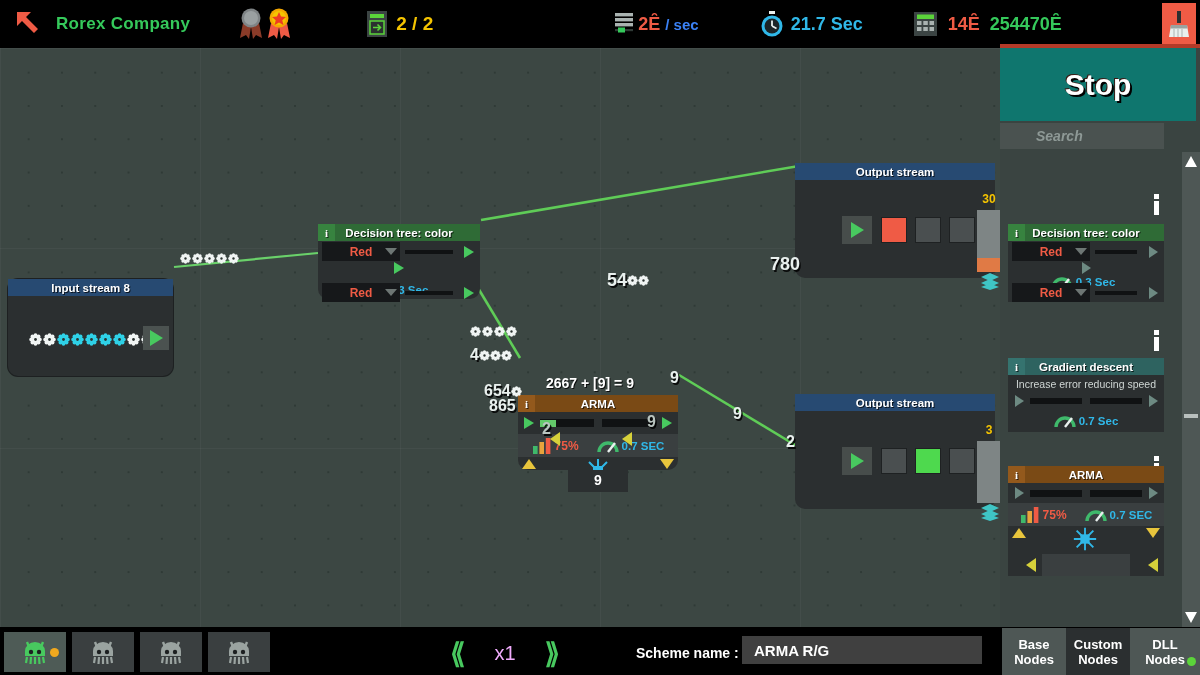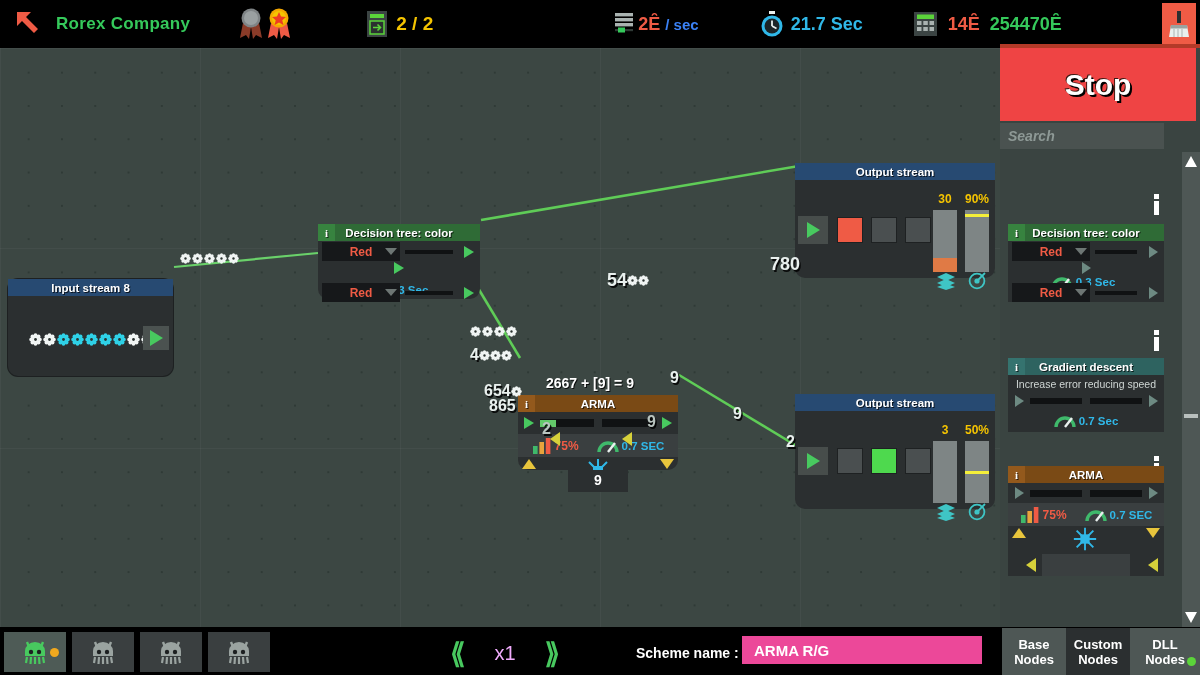--- a/index.html
+++ b/index.html
@@ -105,46 +105,46 @@
       background:#3a3f40; }
   .pct-text { color:#ef5b45; font-weight:bold; font-size:12px; }
   .tri-up-y { width:0;height:0;border-left:7px solid transparent;border-right:7px solid transparent;border-bottom:10px solid #e8c53c;}
   .tri-dn-y { width:0;height:0;border-left:7px solid transparent;border-right:7px solid transparent;border-top:10px solid #e8c53c;}
   .tri-l-y  { width:0;height:0;border-right:10px solid #d6d13a;border-top:7px solid transparent;border-bottom:7px solid transparent;}
 
   
   .node-out { width: 200px; height: 115px; }
   #node-out1 { left: 795px; top: 115px; }
   #node-out2 { left: 795px; top: 346px; }
-  .out-body { position:relative; height: 98px; }
+  .out-body { position:relative; height: 98px; margin-left: 44px; }
   .out-play { position:absolute; left: 3px; top: 36px; width: 30px; height: 28px;
      background:#474d4b; display:flex;align-items:center;justify-content:center;}
   .swatch-row { position:absolute; left: 42px; top: 37px; display:flex; gap:8px; }
   .swatch { width: 26px; height: 26px; background:#4a4f50; border:1.5px solid #1e2122; }
   .meter-col { position:absolute; width: 24px; }
   .meter-num { color:#f5c400; font-weight:bold; font-size:12px; text-align:center;
       position:absolute; top:-18px; left:0; width:24px; }
   .meter-body { width: 24px; height: 62px; background:#7e8585; position:relative; overflow:hidden;}
   .meter-icon { position:absolute; bottom:-18px; left:3px; }
 
   
   .wire-label { position:absolute; color:#e9f0ee; font-weight:bold; font-size:18px;
      text-shadow: 1.5px 1.5px 0 rgba(0,0,0,.85); display:flex; align-items:center; gap:0px;}
   .wire-label.small { font-size:16px; }
   .wl-gears { display:flex; }
 
   
   #sidebar { position:absolute; left:1000px; top:48px; width:200px; height:579px;
      background:#3a4441; }
   #stop-btn { position:absolute; left:0; top:0; width:196px; height:73px;
-     background:#ef4444; display:flex;align-items:center;justify-content:center; }
+     background:#0f766e; display:flex;align-items:center;justify-content:center; }
   #stop-btn span { color:#fff; font-weight:bold; font-size:30px;
      text-shadow: 2px 2px 0 #000, -1px -1px 0 #3a1a14; }
   #search-box { position:absolute; left:0; top:75px; width:164px; height:26px;
-     background:#4a5250; display:flex;align-items:center; }
+     background:#4a5250; display:flex;align-items:center;padding-left:28px; }
   #search-box span { color:#8e9996; font-style:italic; font-weight:bold; font-size:14px; margin-left:8px;}
   #palette { position:absolute; left:0; top:104px; width:196px; height:475px;
      background:#3a4441; overflow:hidden; }
   .pal-item { position:absolute; left:8px; width:156px; background:#2b2f30; }
   .dd-dim span { color:#ef5b45; }
   .subtitle { color:#cfd6d4; font-size:10.5px; text-align:center; padding:3px 0 2px; }
   #scrollbar { position:absolute; right:0; top:104px; width:18px; height:475px; background:#4e5755;}
   .sb-arrow-up { position:absolute; left:3px; top:4px; width:0;height:0;
      border-left:6px solid transparent;border-right:6px solid transparent;border-bottom:11px solid #fff;}
   .sb-arrow-dn { position:absolute; left:3px; bottom:4px; width:0;height:0;
@@ -157,21 +157,21 @@
       display:flex; align-items:center; justify-content:center; }
   .scheme-tab.active { background:#4e5b56; }
   .tab-dot { position:absolute; right:7px; top:16px; width:9px;height:9px;border-radius:50%;background:#f0a81e;}
   #speed-box { position:absolute; left:450px; top:10px; width:110px; height:32px;
      display:flex; align-items:center; justify-content:space-between; }
   #speed-val { color:#f0abfc; font-weight:normal; font-size:20px; text-shadow:1px 1px 0 #000;}
   .chev { color:#48c95f; font-weight:bold; font-size:28px; }
   #scheme-name-label { position:absolute; left:636px; top:18px; color:#fff;
      font-weight:bold; font-size:14px; }
   #scheme-name-input { position:absolute; left:742px; top:636px; width:240px; height:28px;
-     background:#ec4899; display:flex;align-items:center; }
+     background:#404040; display:flex;align-items:center; }
   #scheme-name-input span { color:#fff; font-weight:bold; font-size:15px; margin-left:12px;}
   .nodes-tab { position:absolute; top:628px; width:64px; height:47px;
      display:flex; flex-direction:column; align-items:center; justify-content:center;
      background:#4e5755; }
   .nodes-tab.sel { background:#2b2f30; }
   .nodes-tab span { color:#fff; font-weight:bold; font-size:13px; line-height:15px;}
   #dll-dot { position:absolute; right:4px; bottom:9px; width:9px;height:9px;border-radius:50%;background:#5bd43a;}
   .glow-line { position:absolute; left:1000px; top:44px; width:200px; height:4px; background:#b33a28;}
 </style>
 </head>

